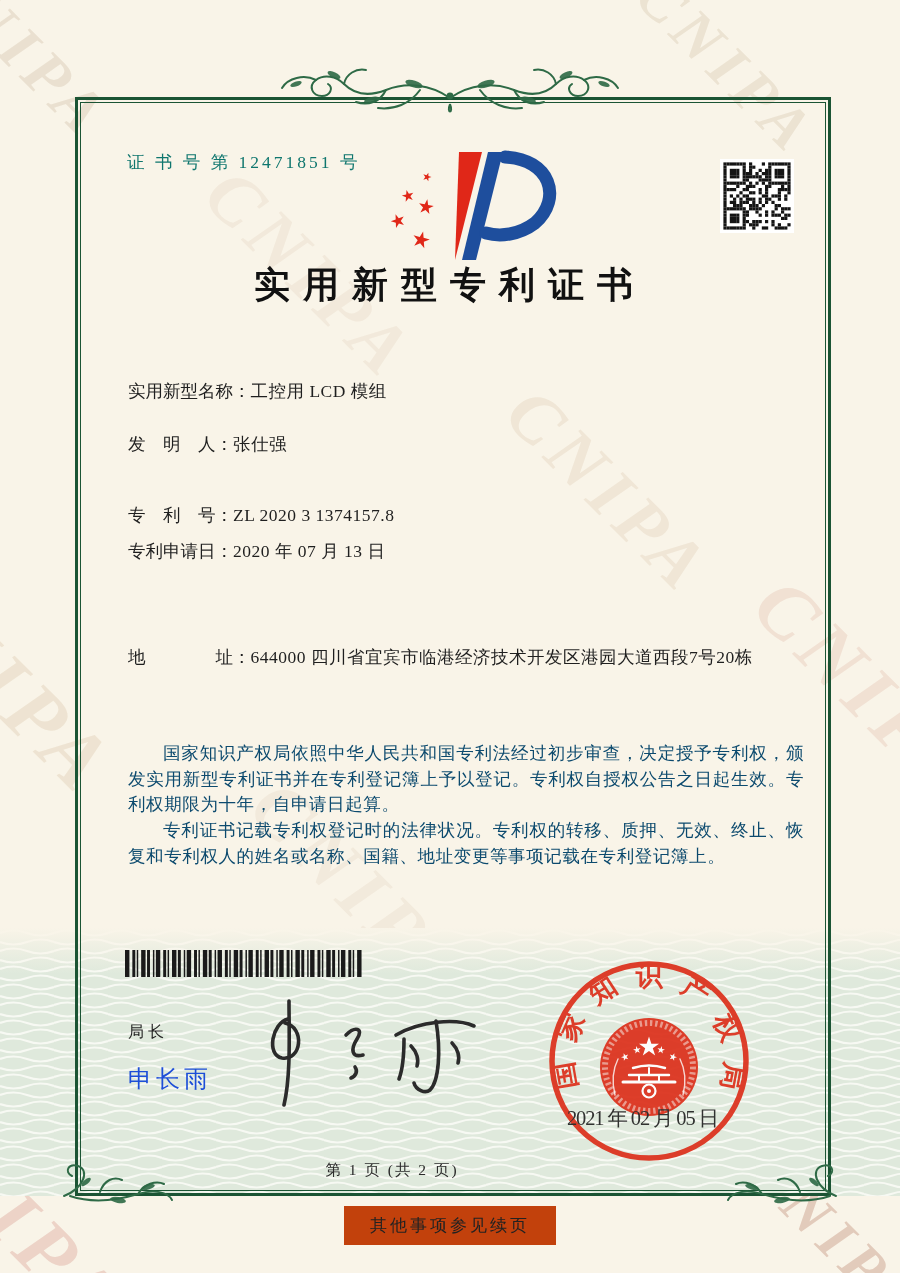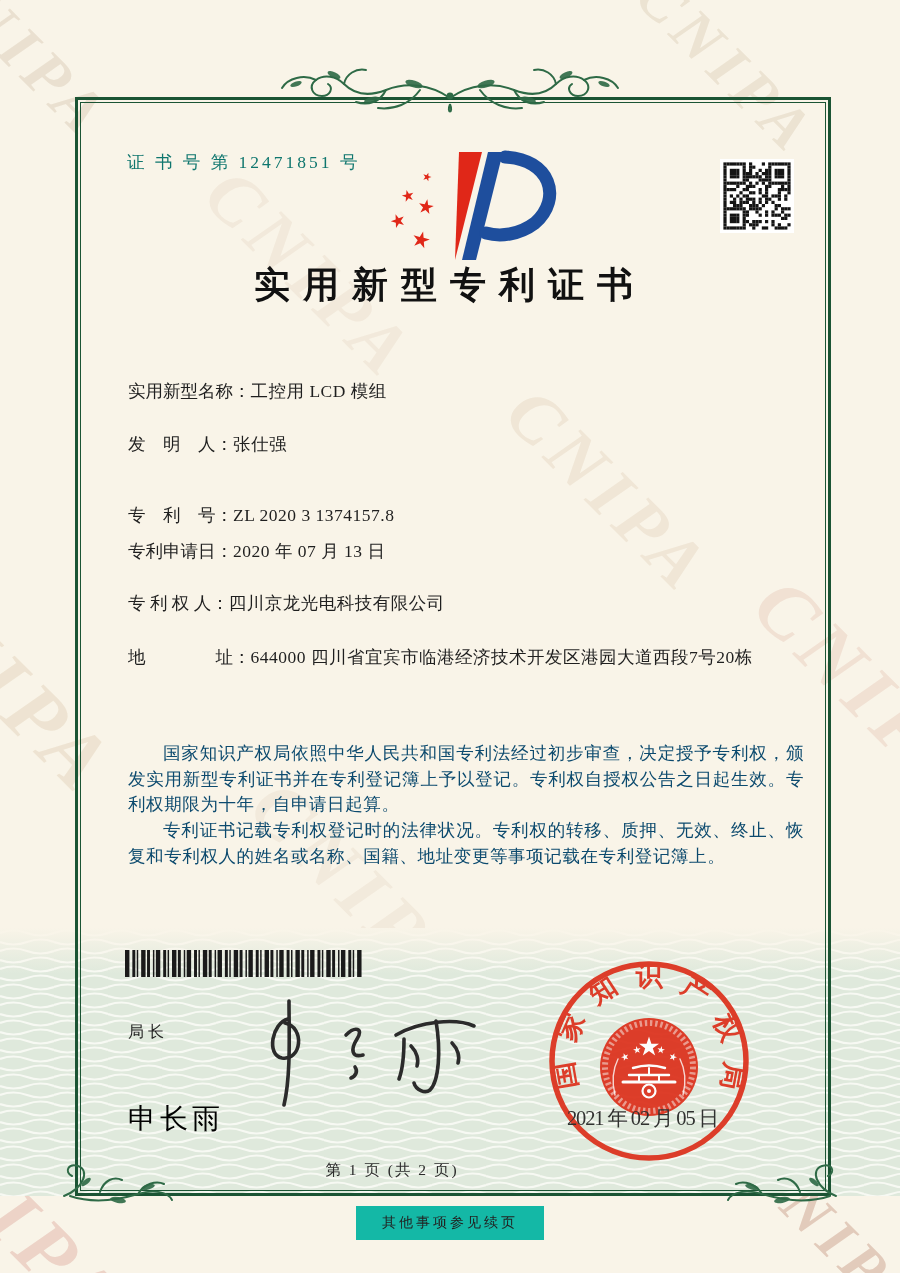--- a/index.html
+++ b/index.html
@@ -30,28 +30,28 @@
   .grant-left{flex:0 0 327px; white-space:pre;}
   .grant-right{flex:1 1 auto; white-space:pre;}
   
   .paras{position:absolute; left:128px; top:741px; width:676px; font-size:17.5px;
     line-height:1.47; letter-spacing:0.6px; color:#0c4a6e; text-align:justify;}
   .paras p{margin:0; text-indent:2em;}
   
   .waveband{position:absolute; left:0; top:928px;}
   .barcode{position:absolute; left:125px; top:950px;}
   .issuer-title{position:absolute; left:128px; top:1022px; font-size:16px; letter-spacing:4px; color:#1d1d1d;}
-  .issuer-name{position:absolute; left:128px; top:1063px; font-size:28px; letter-spacing:4px; color:#000000;margin-top:37px;}
+  .issuer-name{position:absolute; left:128px; top:1063px; font-size:24px; letter-spacing:4px; color:#1d4ed8;}
   .signature{position:absolute; left:258px; top:993px;}
   .seal{position:absolute; left:546px; top:958px;}
   .pagenum{position:absolute; left:0; top:1160px; width:784px; text-align:center;
     font-size:15.5px; letter-spacing:2px; color:#2a2a2a;}
   .footer-note{position:absolute; left:0; top:1206px; width:900px; text-align:center;}
-  .footer-note span{display:inline-block; background:#14b8a6; padding:8px 26px;
-    font-size:14px; letter-spacing:3px; color:#222;text-align:center;}
+  .footer-note span{display:inline-block; background:#c2410c; padding:8px 26px;
+    font-size:17px; letter-spacing:3px; color:#222;text-align:center;}
   .orn{position:absolute;}
 </style>
 </head>
 <body>
 
 <div class="page">
 
   <span class="wm" style="left:-38px;top:-62px;font-size:64px;color:#e7dccb;opacity:.8;">CNIPA</span>
   <span class="wm" style="left:672px;top:-40px;font-size:62px;color:#e9dfcd;opacity:.8;">CNIPA</span>
   <span class="wm" style="left:248px;top:152px;font-size:74px;color:#f0e6d7;opacity:.75;">CNIPA</span>
@@ -404,24 +404,20 @@
     <span class="fvalue">张仕强</span>
   </div>
   <div class="frow" style="top:504px">
     <span class="flabel">专　利　号：</span>
     <span class="fvalue">ZL 2020 3 1374157.8</span>
   </div>
   <div class="frow" style="top:540px">
     <span class="flabel">专利申请日：</span>
     <span class="fvalue">2020 年 07 月 13 日</span>
   </div>
-  <div class="frow" style="top:592px">
-    <span class="flabel">专 利 权 人：</span>
-    <span class="fvalue">四川京龙光电科技有限公司</span>
-  </div>
   <div class="frow" style="top:646px">
     <span class="flabel">地　　　　址：</span>
     <span class="fvalue">644000 四川省宜宾市临港经济技术开发区港园大道西段7号20栋</span>
   </div>
 
   <div class="paras">
     <p>国家知识产权局依照中华人民共和国专利法经过初步审查，决定授予专利权，颁发实用新型专利证书并在专利登记簿上予以登记。专利权自授权公告之日起生效。专利权期限为十年，自申请日起算。</p>
     <p>专利证书记载专利权登记时的法律状况。专利权的转移、质押、无效、终止、恢复和专利权人的姓名或名称、国籍、地址变更等事项记载在专利登记簿上。</p>
   </div>
 

